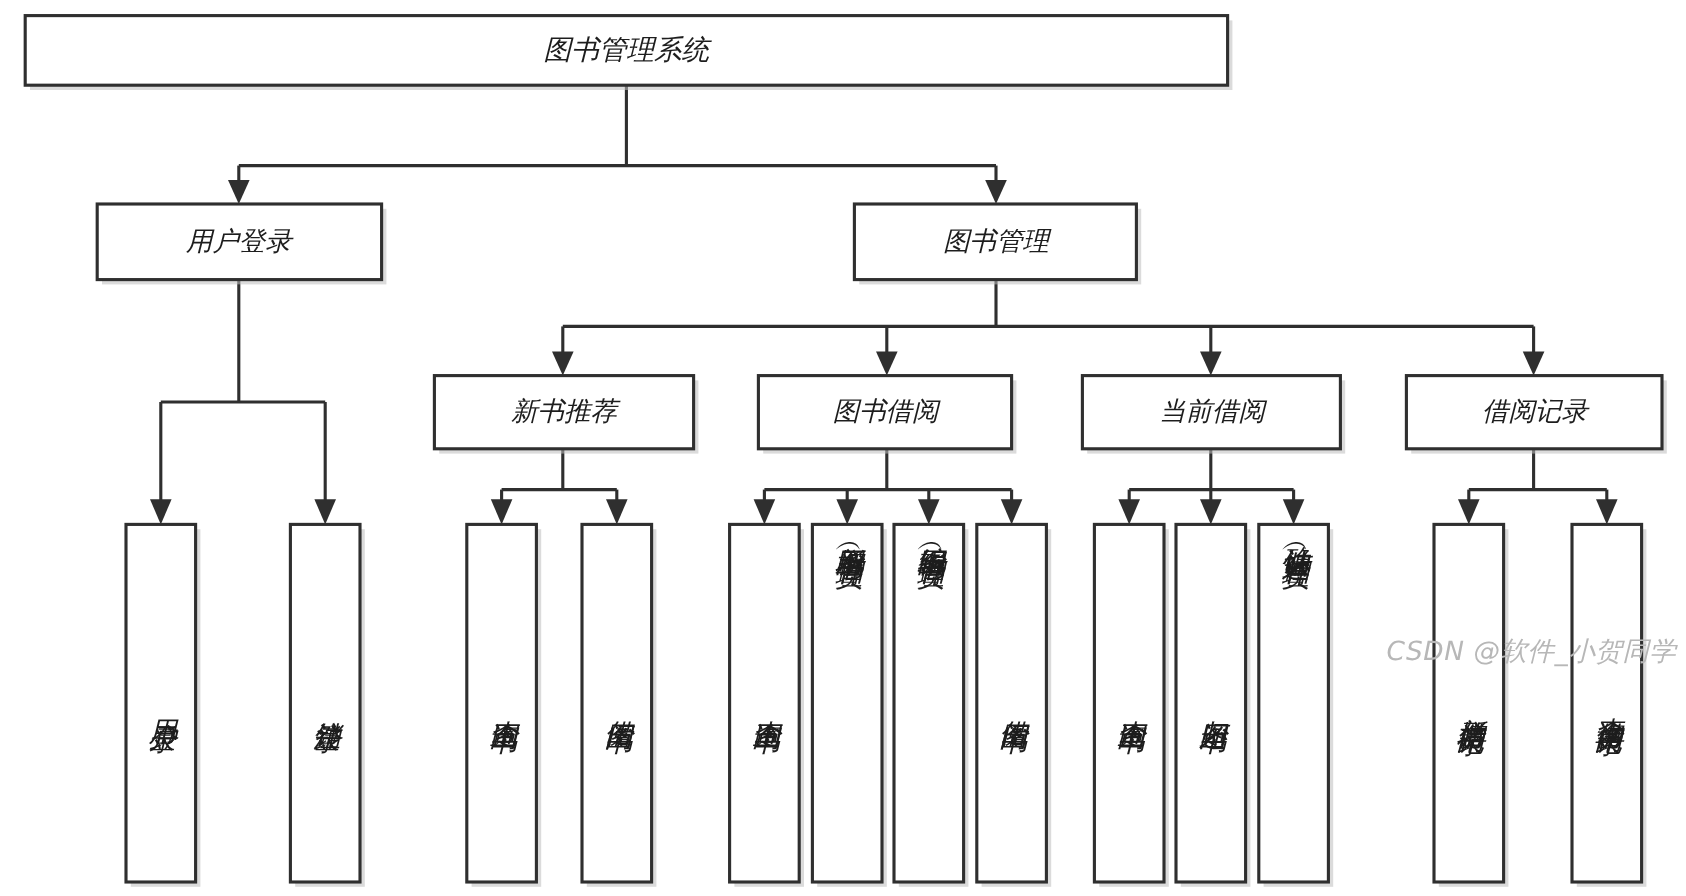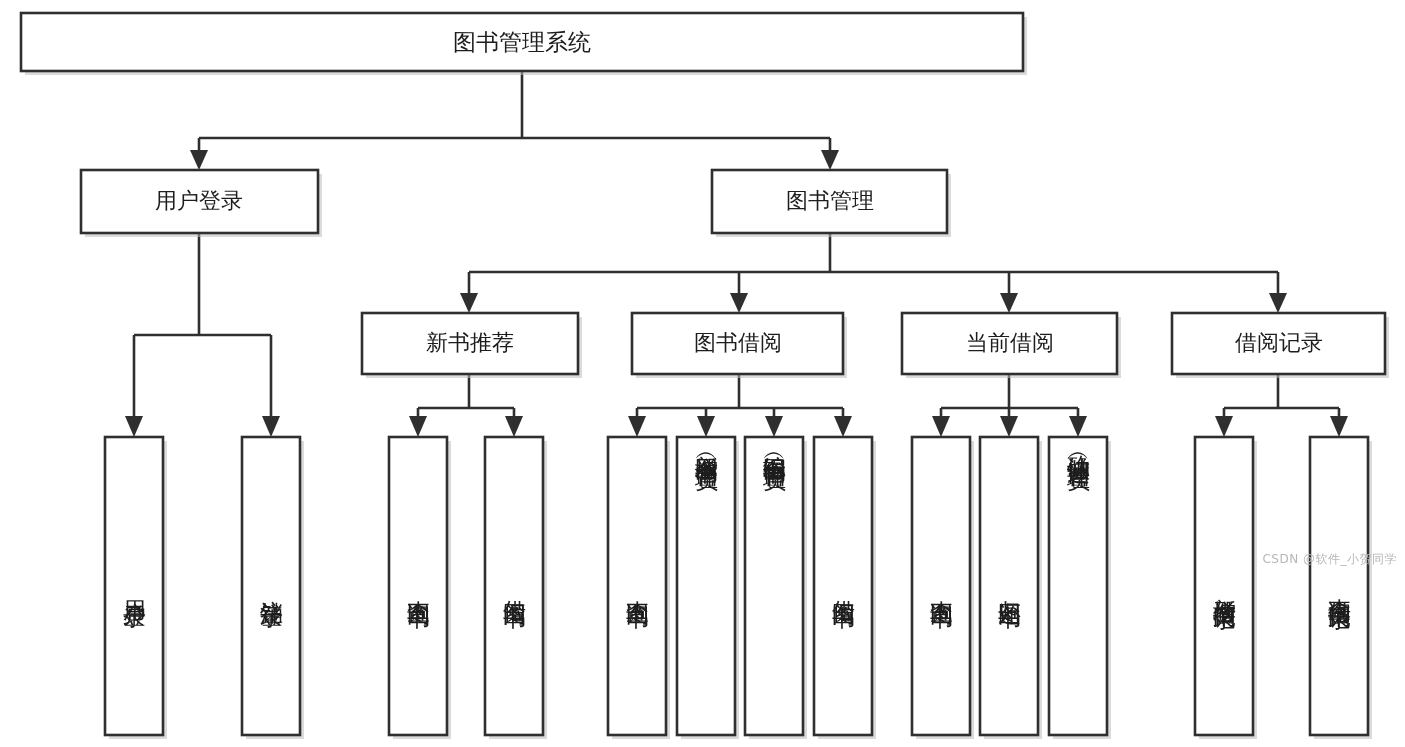--- a/index.html
+++ b/index.html
@@ -12,20 +12,21 @@
     width: 1405px;
     height: 747px;
     font-family: "DejaVu Sans", "Liberation Sans", sans-serif;
     overflow: hidden;
     position: relative;
   }
   #diagram-root {
     position: relative;
     width: 1405px;
     height: 574px;
+    font-style: italic;
   }
   svg.diagram-canvas {
     position: absolute;
     top: 0;
     left: 0;
     width: 1405px;
     height: 747px;
     display: block;
   }
   .node-rect {
@@ -73,23 +74,23 @@
     font-size: 23px;
     line-height: 1.12;
     letter-spacing: 2px;
     color: #1d1d1d;
     white-space: nowrap;
     text-align: center;
   }
   .watermark {
     position: absolute;
     right: 8px;
-    bottom: 6px;
-    font-family: "DejaVu Sans", "Liberation Sans", sans-serif;
-    font-size: 12px;
+    bottom: 16px;
+    font-family: "DejaVu Sans", "Liberation Sans", sans-serif;
+    font-size: 22px;
     color: #b7b7b7;
     letter-spacing: 0.5px;
     white-space: nowrap;
     user-select: none;
   }
 </style>
 </head>
 <body>
 
 <div id="diagram-root">

